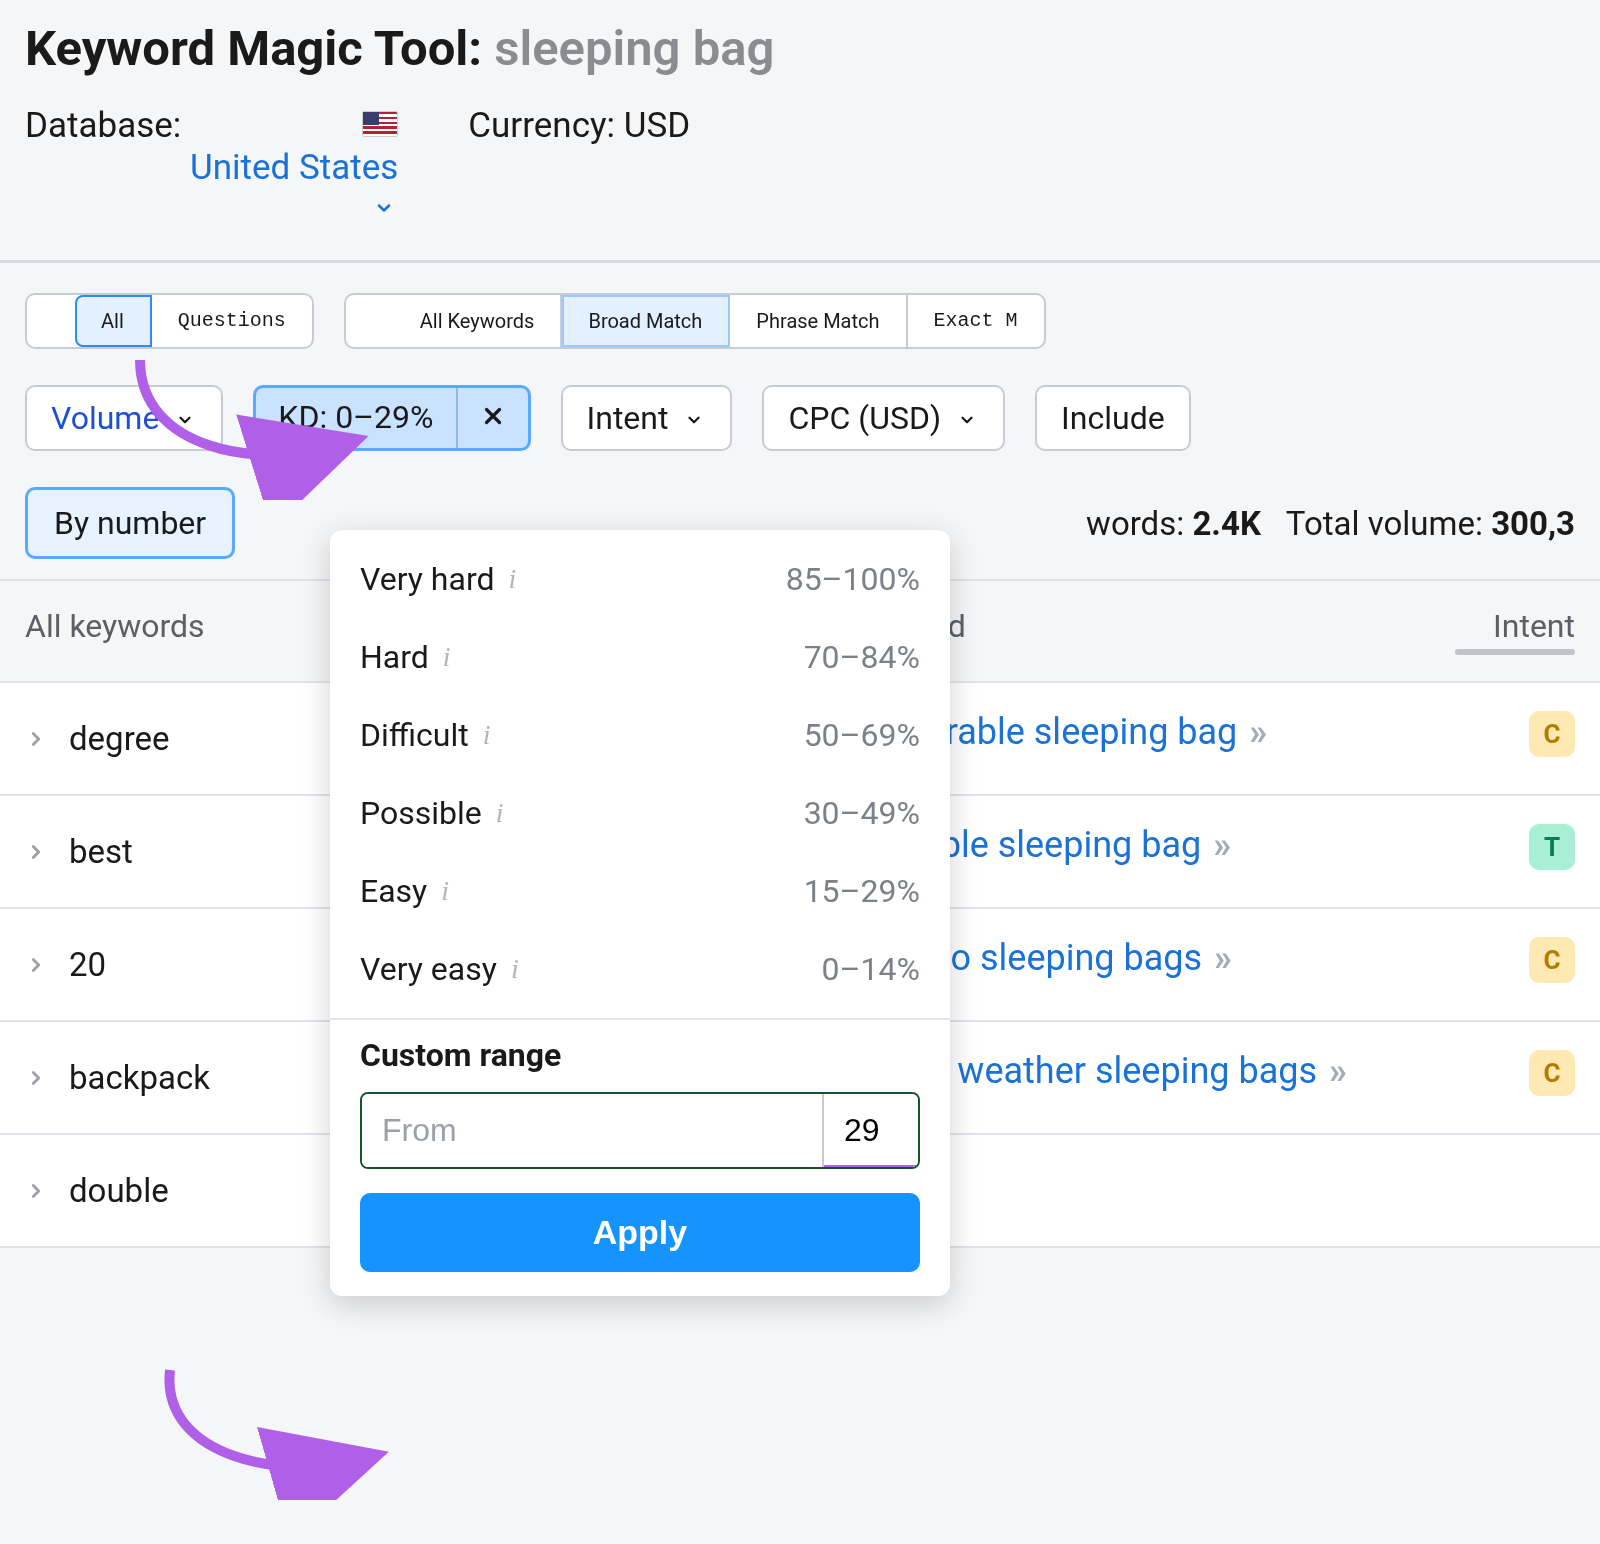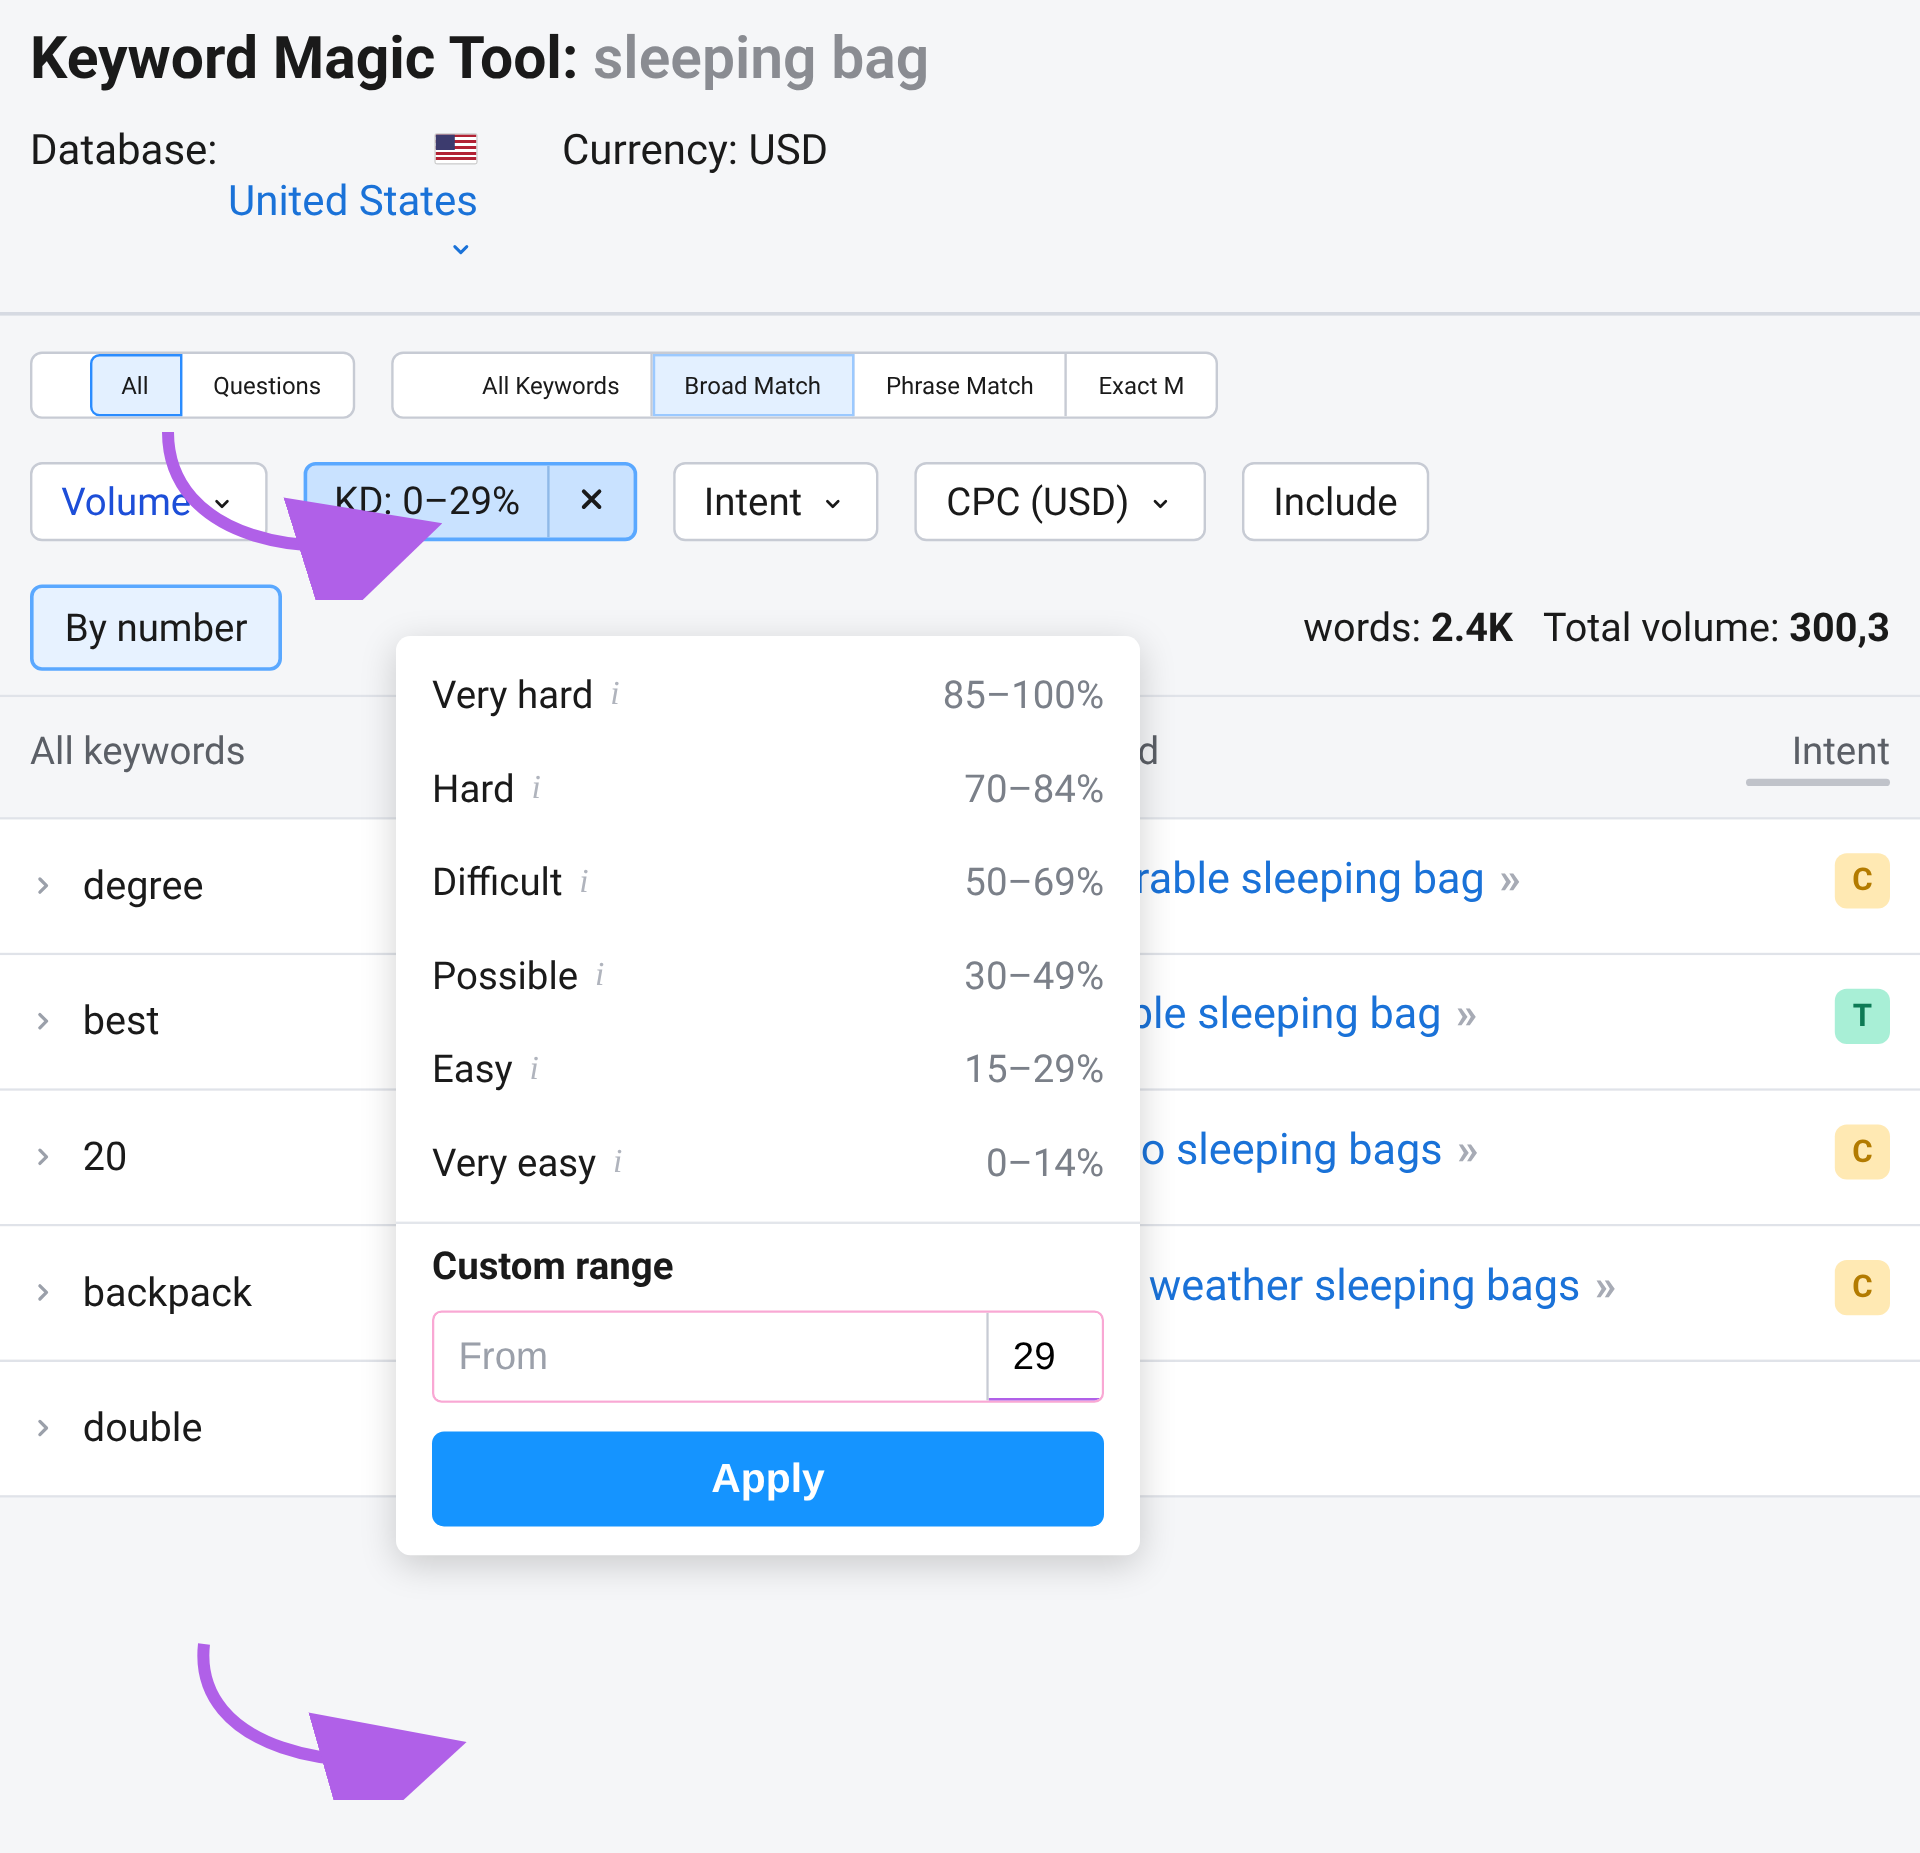--- a/index.html
+++ b/index.html
@@ -19,21 +19,21 @@
   .db-label, .curr-label { color: #1a1a1a; }
   .db-sel { display: inline-flex; align-items: flex-end; gap: 10px; color: #1a72d8; cursor: pointer; flex-direction: column; }
   .flag { display: inline-block; width: 36px; height: 26px; position: relative; border: 1px solid #ccc; border-radius: 2px; overflow: hidden; background: linear-gradient(to bottom, #b22234 0 10%, #fff 10% 20%, #b22234 20% 30%, #fff 30% 40%, #b22234 40% 50%, #fff 50% 60%, #b22234 60% 70%, #fff 70% 80%, #b22234 80% 90%, #fff 90% 100%); }
   .flag::before { content: ""; position: absolute; top:0; left:0; width: 45%; height: 55%; background:#3c3b6e; }
   .chev-down { display:inline-block; }
   .chev-down svg { display:block; }
   .divider { border-top: 3px solid #d6dae2; }
   .filters-area { padding: 30px 25px 0 25px; }
   .pill-group { display: inline-flex; border: 2px solid #c7cbd4; border-radius: 10px; overflow: hidden; background: #fff; font-size: 20px; padding-left: 48px; }
   .pill { padding: 14px 26px; border-right: 2px solid #c7cbd4; cursor: pointer; }
-  .pill:last-child { border-right: none; }
+  .pill:last-child { border-right: none; font-family: Liberation Mono, monospace; }
   .pill.sel { background: #e3f0ff; color:#1a1a1a; outline: 2px solid #2a8cff; outline-offset: -2px; border-radius: 8px 0 0 8px; }
   .pill.sel-mid { background: #e3f0ff; outline: 2px solid #9bc9ff; outline-offset: -2px; }
   .row1 { display: flex; gap: 30px; margin-bottom: 36px; }
   .row2 { display: flex; gap: 30px; margin-bottom: 36px; flex-wrap: nowrap; }
   .drop-btn { display: inline-flex; align-items: center; gap: 14px; border: 2px solid #c7cbd4; border-radius: 10px; background: #fff; padding: 12px 24px; font-size: 32px; color: #1d4ed8; cursor: pointer; white-space: nowrap; }
   .drop-btn.dark-text { color: #1a1a1a; }
   .kd-wrap { display:inline-flex; border:3px solid #5aa8ff; border-radius:10px; overflow:hidden; background:#c9e2ff; }
   .kd-btn { padding: 10px 22px; font-size: 32px; color:#1a1a1a; border-right: 2px solid #8fb9e8; cursor:pointer; }
   .kd-clear { padding: 10px 22px; font-size: 32px; color:#1a1a1a; cursor:pointer; display:flex; align-items:center; }
   .dropdown-panel {
@@ -46,21 +46,21 @@
     z-index: 50;
     padding: 10px 0 24px 0;
   }
   .dd-item { display:flex; justify-content:space-between; align-items:center; padding: 20px 30px; font-size: 32px; cursor:pointer; }
   .dd-item .left { display:flex; align-items:center; gap:14px; }
   .info-i { color:#b0b4bd; font-style: italic; font-family: Georgia, serif; font-size: 28px; }
   .dd-range { color:#7b8089; }
   .dd-sep { border-top:2px solid #e3e6eb; margin: 10px 0 16px; }
   .dd-custom { padding: 0 30px; }
   .dd-custom-title { font-size: 32px; font-weight: 700; margin-bottom: 18px; }
-  .range-inputs { display:flex; border:2px solid #f9a8d4; border-radius:8px; overflow:hidden; margin-bottom: 24px; }
+  .range-inputs { display:flex; border:2px solid #14532d; border-radius:8px; overflow:hidden; margin-bottom: 24px; }
   .range-inputs input { flex:1; border:none; padding: 18px 20px; font-size: 32px; outline:none; }
   .range-inputs input::placeholder { color:#9ba0aa; }
   .range-inputs .to-wrap { border-left:2px solid #c7cbd4; position:relative; flex:1; }
   .range-inputs .to-wrap::after { content:""; position:absolute; left:0; right:0; bottom:-4px; height:6px; background:#b060e8; }
   .apply-btn { width: calc(100% - 0px); background:#1594ff; color:#fff; border:none; border-radius:10px; padding: 20px 0; font-size: 34px; font-weight:600; cursor:pointer; }
   .stats-row { padding: 0 25px 20px 25px; display:flex; align-items:center; gap: 25px; font-size: 33px; }
   .stats-row .bynum { border:3px solid #5aa8ff; border-radius:10px; background:#e7f2ff; padding: 14px 26px; font-size: 32px; cursor:pointer; }
   .stats-row .faded-strong { white-space:nowrap; }
   .stats-row .faded-strong .num { font-weight:700; }
   .table-area { border-top: 2px solid #e0e3e9; }

